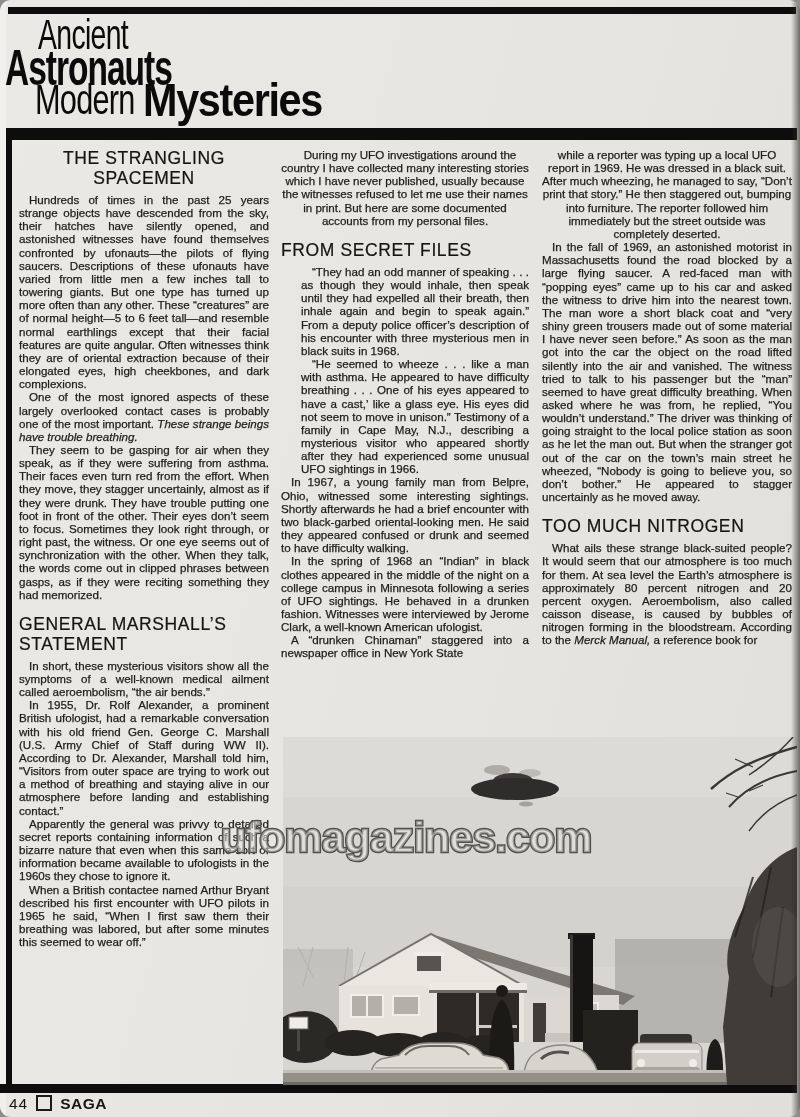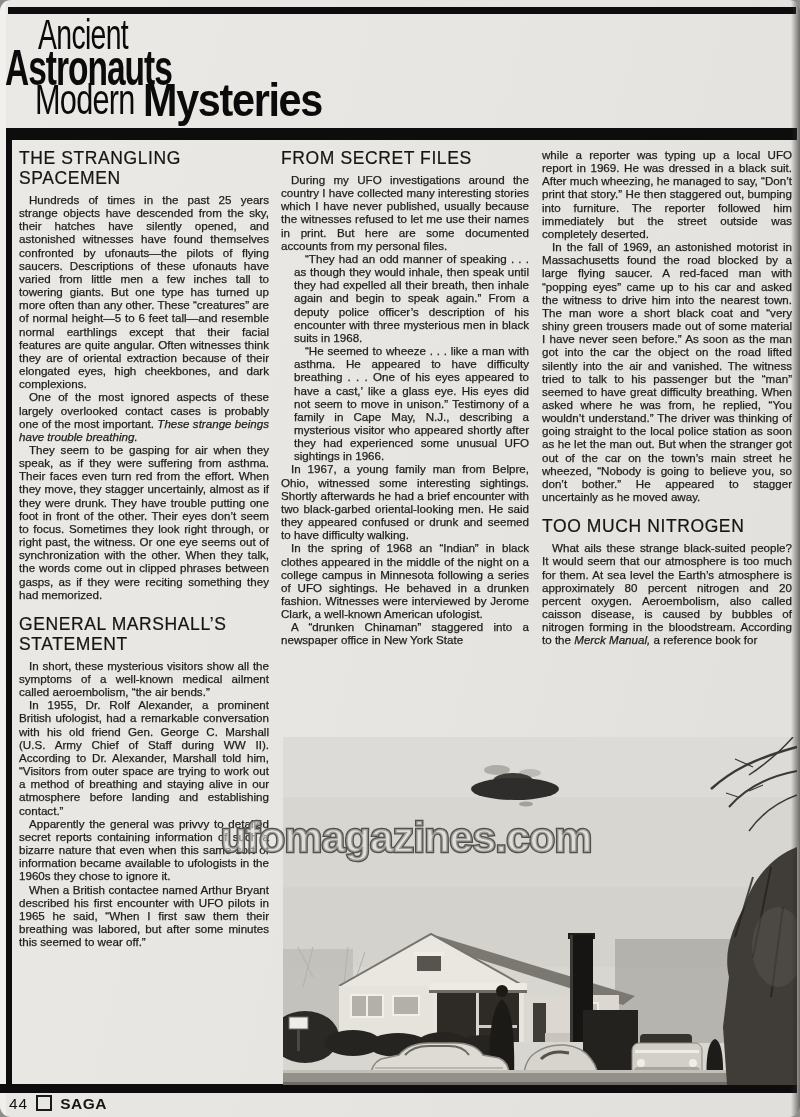--- a/index.html
+++ b/index.html
@@ -22,24 +22,24 @@
   .mh-mysteries{left:143px;top:76px;font-size:47px;font-weight:700;transform:scaleX(.88);letter-spacing:-1.5px;}
 
   .col{position:absolute;top:148px;font-size:11.6px;line-height:13.15px;text-align:justify;
        hyphens:auto;-webkit-hyphens:auto;color:#1c1c1c;-webkit-text-stroke:.25px #1f1f1f;}
   .col1{left:19px;width:250px;}
   .col2{left:281px;width:248px;}
   .col3{left:542px;width:250px;}
   .blk{margin:0;}
   .heading{font-size:17.5px;line-height:20px;letter-spacing:.6px;text-align:left;
            margin:13px 0 5px 0;color:#151515;-webkit-text-stroke:.2px #151515;}
-  .blk:first-child{margin-top:0;}
+  .blk:first-child{margin-top:0;text-align:center;}
   .para{text-indent:10px;}
   .noindent{text-indent:0;}
-  .quote{margin-left:13px;text-indent:11px;}
+  .quote{margin-left:20px;text-indent:11px;}
   .it{font-style:italic;}
 
   .photo{position:absolute;left:283px;top:737px;width:514px;height:348px;}
   .watermark{position:absolute;left:158px;top:800px;width:500px;height:80px;z-index:6;overflow:visible;}
   .pagefooter{position:absolute;left:9px;top:1095px;font-size:15.5px;color:#141414;display:flex;align-items:flex-start;}
   .pagefooter .num{letter-spacing:1px;}
   .checkbox{display:inline-block;width:12px;height:12px;border:2px solid #1a1a1a;margin:0 8px;}
   .mag{letter-spacing:.5px;font-weight:bold;}
 </style>
 </head>
@@ -65,22 +65,22 @@
       <div class="blk para"><span>Hundreds of times in the past 25 years strange objects have descended from the sky, their hatches have silently opened, and astonished witnesses have found themselves confronted by ufonauts—the pilots of flying saucers. Descriptions of these ufonauts have varied from little men a few inches tall to towering giants. But one type has turned up more often than any other. These “creatures” are of normal height—5 to 6 feet tall—and resemble normal earthlings except that their facial features are quite angular. Often witnesses think they are of oriental extraction because of their elongated eyes, high cheekbones, and dark complexions.</span></div>
       <div class="blk para"><span>One of the most ignored aspects of these largely overlooked contact cases is probably one of the most important. </span><span class="it">These strange beings have trouble breathing.</span></div>
       <div class="blk para"><span>They seem to be gasping for air when they speak, as if they were suffering from asthma. Their faces even turn red from the effort. When they move, they stagger uncertainly, almost as if they were drunk. They have trouble putting one foot in front of the other. Their eyes don’t seem to focus. Sometimes they look right through, or right past, the witness. Or one eye seems out of synchronization with the other. When they talk, the words come out in clipped phrases between gasps, as if they were reciting something they had memorized.</span></div>
       <div class="blk heading"><span>GENERAL MARSHALL’S STATEMENT</span></div>
       <div class="blk para"><span>In short, these mysterious visitors show all the symptoms of a well-known medical ailment called aeroembolism, “the air bends.”</span></div>
       <div class="blk para"><span>In 1955, Dr. Rolf Alexander, a prominent British ufologist, had a remarkable conversation with his old friend Gen. George C. Marshall (U.S. Army Chief of Staff during WW II). According to Dr. Alexander, Marshall told him, “Visitors from outer space are trying to work out a method of breathing and staying alive in our atmosphere before landing and establishing contact.”</span></div>
       <div class="blk para"><span>Apparently the general was privvy to detailed secret reports containing information of such a bizarre nature that even when this same sort of information became available to ufologists in the 1960s they chose to ignore it.</span></div>
       <div class="blk para"><span>When a British contactee named Arthur Bryant described his first encounter with UFO pilots in 1965 he said, “When I first saw them their breathing was labored, but after some minutes this seemed to wear off.”</span></div>
     </div>
   <div class="col col2" id="col2">
+      <div class="blk para"><span>During my UFO investigations around the country I have collected many interesting stories which I have never published, usually because the witnesses refused to let me use their names in print. But here are some documented accounts from my personal files.</span></div>
       <div class="blk heading"><span>FROM SECRET FILES</span></div>
-      <div class="blk para"><span>During my UFO investigations around the country I have collected many interesting stories which I have never published, usually because the witnesses refused to let me use their names in print. But here are some documented accounts from my personal files.</span></div>
       <div class="blk quote"><span>“They had an odd manner of speaking . . . as though they would inhale, then speak until they had expelled all their breath, then inhale again and begin to speak again.” From a deputy police officer’s description of his encounter with three mysterious men in black suits in 1968.</span></div>
       <div class="blk quote"><span>“He seemed to wheeze . . . like a man with asthma. He appeared to have difficulty breathing . . . One of his eyes appeared to have a cast,’ like a glass eye. His eyes did not seem to move in unison.” Testimony of a family in Cape May, N.J., describing a mysterious visitor who appeared shortly after they had experienced some unusual UFO sightings in 1966.</span></div>
       <div class="blk para"><span>In 1967, a young family man from Belpre, Ohio, witnessed some interesting sightings. Shortly afterwards he had a brief encounter with two black-garbed oriental-looking men. He said they appeared confused or drunk and seemed to have difficulty walking.</span></div>
       <div class="blk para"><span>In the spring of 1968 an “Indian” in black clothes appeared in the middle of the night on a college campus in Minnesota following a series of UFO sightings. He behaved in a drunken fashion. Witnesses were interviewed by Jerome Clark, a well-known American ufologist.</span></div>
       <div class="blk para"><span>A “drunken Chinaman” staggered into a newspaper office in New York State</span></div>
     </div>
   <div class="col col3" id="col3">
       <div class="blk para noindent"><span>while a reporter was typing up a local UFO report in 1969. He was dressed in a black suit. After much wheezing, he managed to say, “Don’t print that story.” He then staggered out, bumping into furniture. The reporter followed him immediately but the street outside was completely deserted.</span></div>
       <div class="blk para"><span>In the fall of 1969, an astonished motorist in Massachusetts found the road blocked by a large flying saucer. A red-faced man with “popping eyes” came up to his car and asked the witness to drive him into the nearest town. The man wore a short black coat and “very shiny green trousers made out of some material I have never seen before.” As soon as the man got into the car the object on the road lifted silently into the air and vanished. The witness tried to talk to his passenger but the “man” seemed to have great difficulty breathing. When asked where he was from, he replied, “You wouldn’t understand.” The driver was thinking of going straight to the local police station as soon as he let the man out. But when the stranger got out of the car on the town’s main street he wheezed, “Nobody is going to believe you, so don’t bother.” He appeared to stagger uncertainly as he moved away.</span></div>
       <div class="blk heading"><span>TOO MUCH NITROGEN</span></div>

